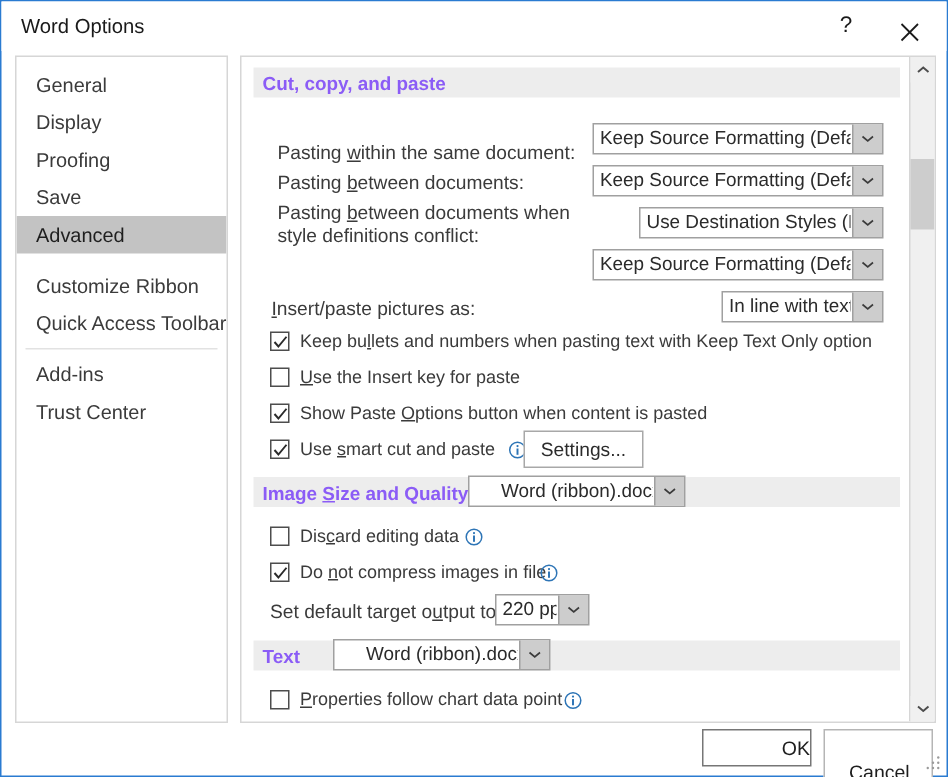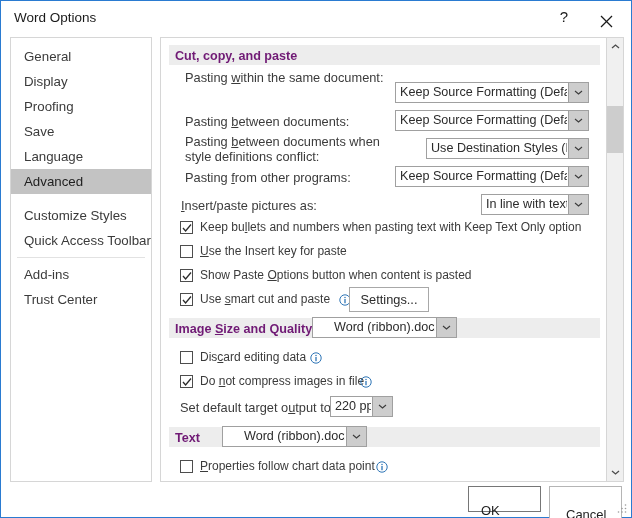--- a/index.html
+++ b/index.html
@@ -102,21 +102,21 @@
 
   .section-header {
     position: absolute;
     left: 8px;
     width: 431px;
     height: 20px;
     line-height: 20px;
     background: #ededed;
     font-size: 12.6px;
     font-weight: bold;
-    color: #701a75;
+    color: #8b5cf6;
     white-space: nowrap;
     padding-left: 6px;
     box-sizing: border-box;
   }
   .section-header .hdr-label { display: inline-block; vertical-align: middle; }
 
   .field-label {
     position: absolute;
     font-size: 12.8px;
     color: #3b3b3b;
@@ -241,25 +241,25 @@
   
   #ok-button {
     position: absolute;
     left: 467px; top: 485px;
     width: 73px; height: 25px;
     box-sizing: border-box;
     border: 1px solid #767676;
     background: #ffffff;
     font-size: 13px;
     color: #1e1e1e;
-    text-align: left;
+    text-align: right;
     line-height: 23px;
     cursor: default;
     font-family: "Liberation Sans", sans-serif;
-    padding: 12px;
+    padding: 0;
   }
   #cancel-button {
     position: absolute;
     left: 548px; top: 485px;
     width: 73px; height: 25px;
     box-sizing: border-box;
     border: 1px solid #b5b5b5;
     background: #ffffff;
     font-size: 13px;
     color: #1e1e1e;
@@ -303,50 +303,47 @@
     </div>
     <div class="nav-item">
       <span>Display</span>
     </div>
     <div class="nav-item">
       <span>Proofing</span>
     </div>
     <div class="nav-item">
       <span>Save</span>
     </div>
-    <div class="nav-item">
-      <span>Language</span>
-    </div>
     <div class="nav-item selected">
       <span>Advanced</span>
     </div>
     <div class="nav-gap"></div>
     <div class="nav-item">
-      <span>Customize Styles</span>
+      <span>Customize Ribbon</span>
     </div>
     <div class="nav-item">
       <span>Quick Access Toolbar</span>
     </div>
     <div class="nav-sep"></div>
     <div class="nav-item">
       <span>Add-ins</span>
     </div>
     <div class="nav-item">
       <span>Trust Center</span>
     </div>
   </div>
 
   <div id="content-panel">
     <div id="content-scroll">
 
       <div class="section-header" style="top:7px;">
         <span class="hdr-label">Cut, copy, and paste</span>
       </div>
 
-      <div class="field-label" style="left:24px; top:32px;">
+      <div class="field-label" style="left:24px; top:56px;">
         <span>Pasting <u>w</u>ithin the same document:</span>
       </div>
       <div class="combo" style="left:234px; top:44px; width:194px;">
         <div class="combo-text">Keep Source Formatting (Default)</div>
         <div class="combo-arrow">
           <svg width="9" height="5" viewBox="0 0 9 5">
               <polyline points="1,1 4.5,4 8,1" fill="none" stroke="#3b3b3b" stroke-width="1.1"></polyline>
             </svg>
         </div>
       </div>
@@ -368,23 +365,20 @@
       </div>
       <div class="combo" style="left:265px; top:100px; width:163px;">
         <div class="combo-text">Use Destination Styles (Default)</div>
         <div class="combo-arrow">
           <svg width="9" height="5" viewBox="0 0 9 5">
               <polyline points="1,1 4.5,4 8,1" fill="none" stroke="#3b3b3b" stroke-width="1.1"></polyline>
             </svg>
         </div>
       </div>
 
-      <div class="field-label" style="left:24px; top:132px;">
-        <span>Pasting <u>f</u>rom other programs:</span>
-      </div>
       <div class="combo" style="left:234px; top:128px; width:194px;">
         <div class="combo-text">Keep Source Formatting (Default)</div>
         <div class="combo-arrow">
           <svg width="9" height="5" viewBox="0 0 9 5">
               <polyline points="1,1 4.5,4 8,1" fill="none" stroke="#3b3b3b" stroke-width="1.1"></polyline>
             </svg>
         </div>
       </div>
 
       <div class="field-label" style="left:20px; top:160px;">

